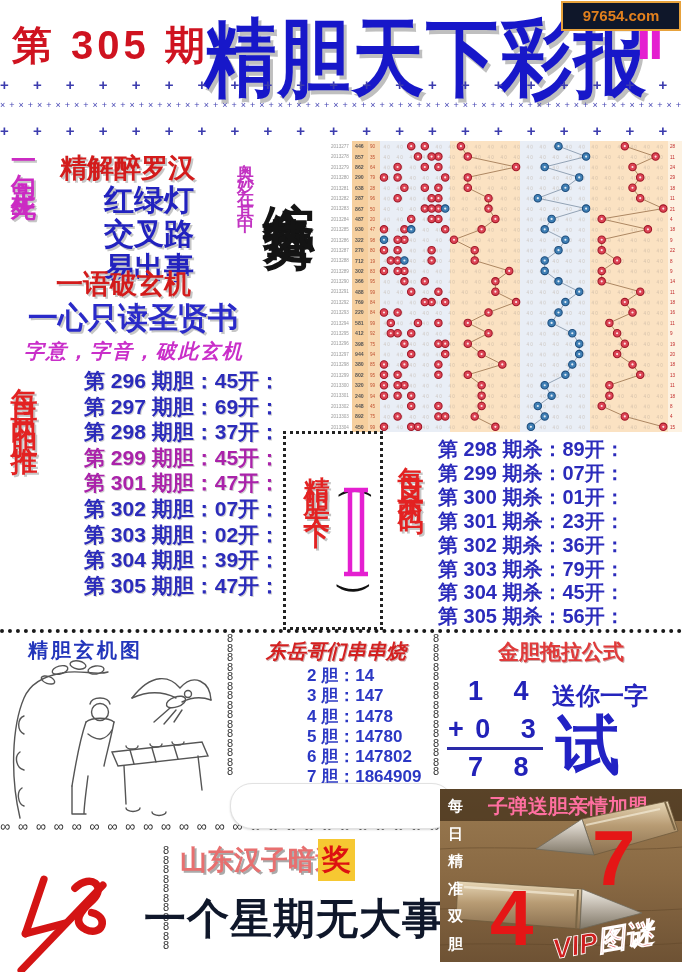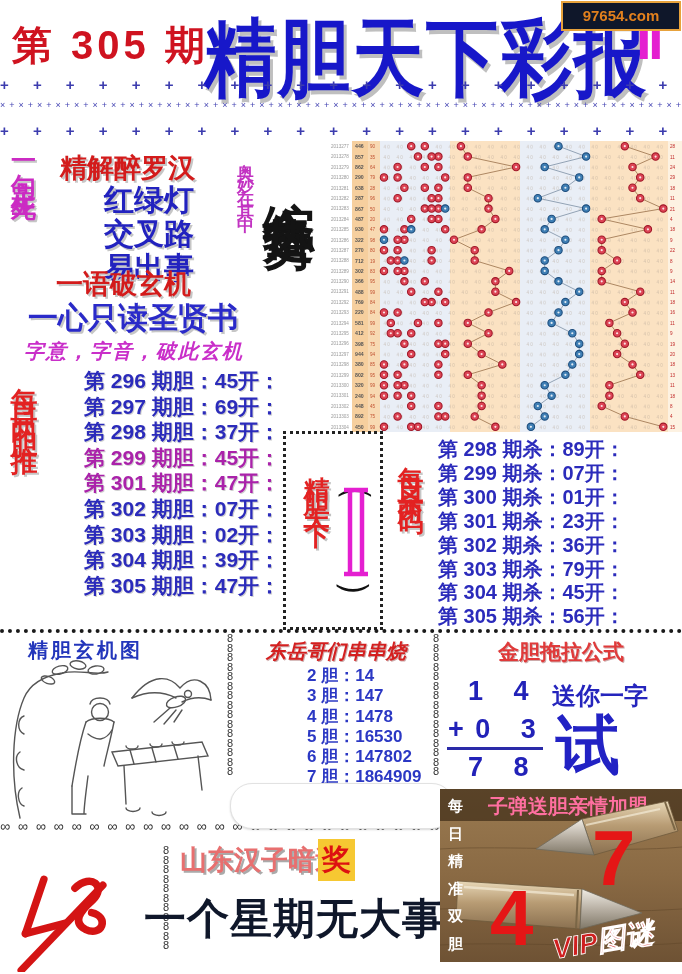--- a/index.html
+++ b/index.html
@@ -667,21 +667,21 @@
 8
 8
 8
 8</div>
 
   <div class="abs chuan-title b">东岳哥们串串烧</div>
   <div class="abs" id="chuan-rows">
       <div class="chuan-row">2 胆：14</div>
       <div class="chuan-row">3 胆：147</div>
       <div class="chuan-row">4 胆：1478</div>
-      <div class="chuan-row">5 胆：16530</div>
+      <div class="chuan-row">5 胆：14780</div>
       <div class="chuan-row">6 胆：147802</div>
       <div class="chuan-row">7 胆：1864909</div>
     </div>
 
   <div class="abs formula-title b">金胆拖拉公式</div>
   <div class="abs f-num f-r1">1   4</div>
   <div class="abs f-num f-r2">+ 0   3</div>
   <div class="abs f-line"></div>
   <div class="abs f-num f-r3">7   8</div>
   <div class="abs gift-label b">送你一字</div>

